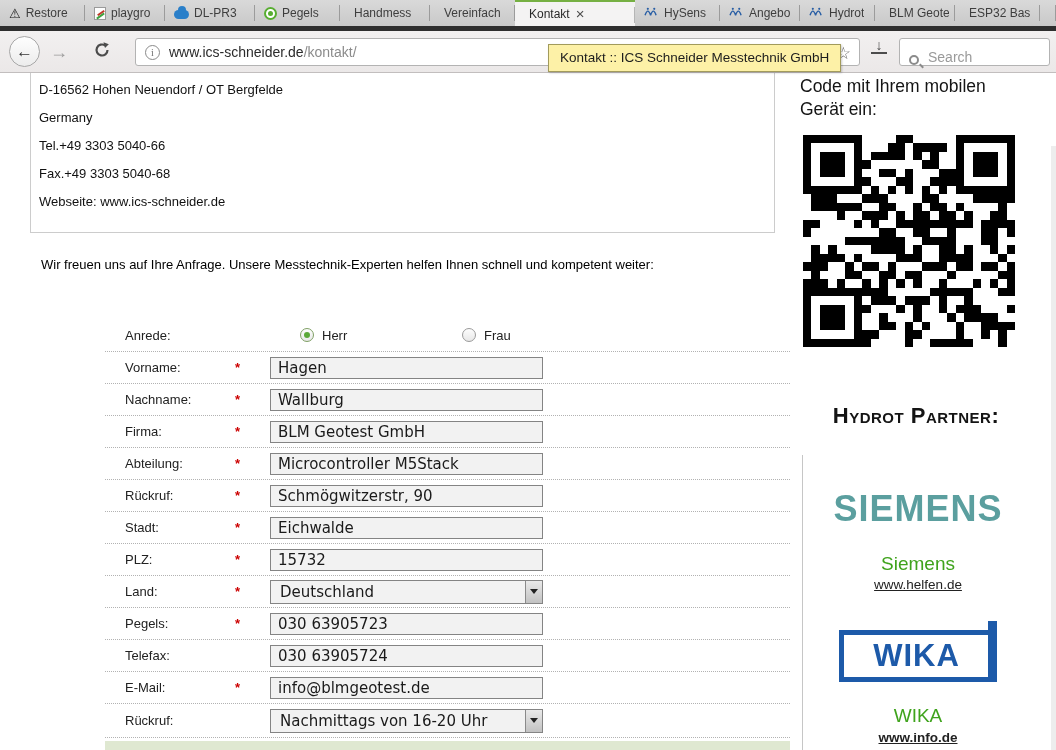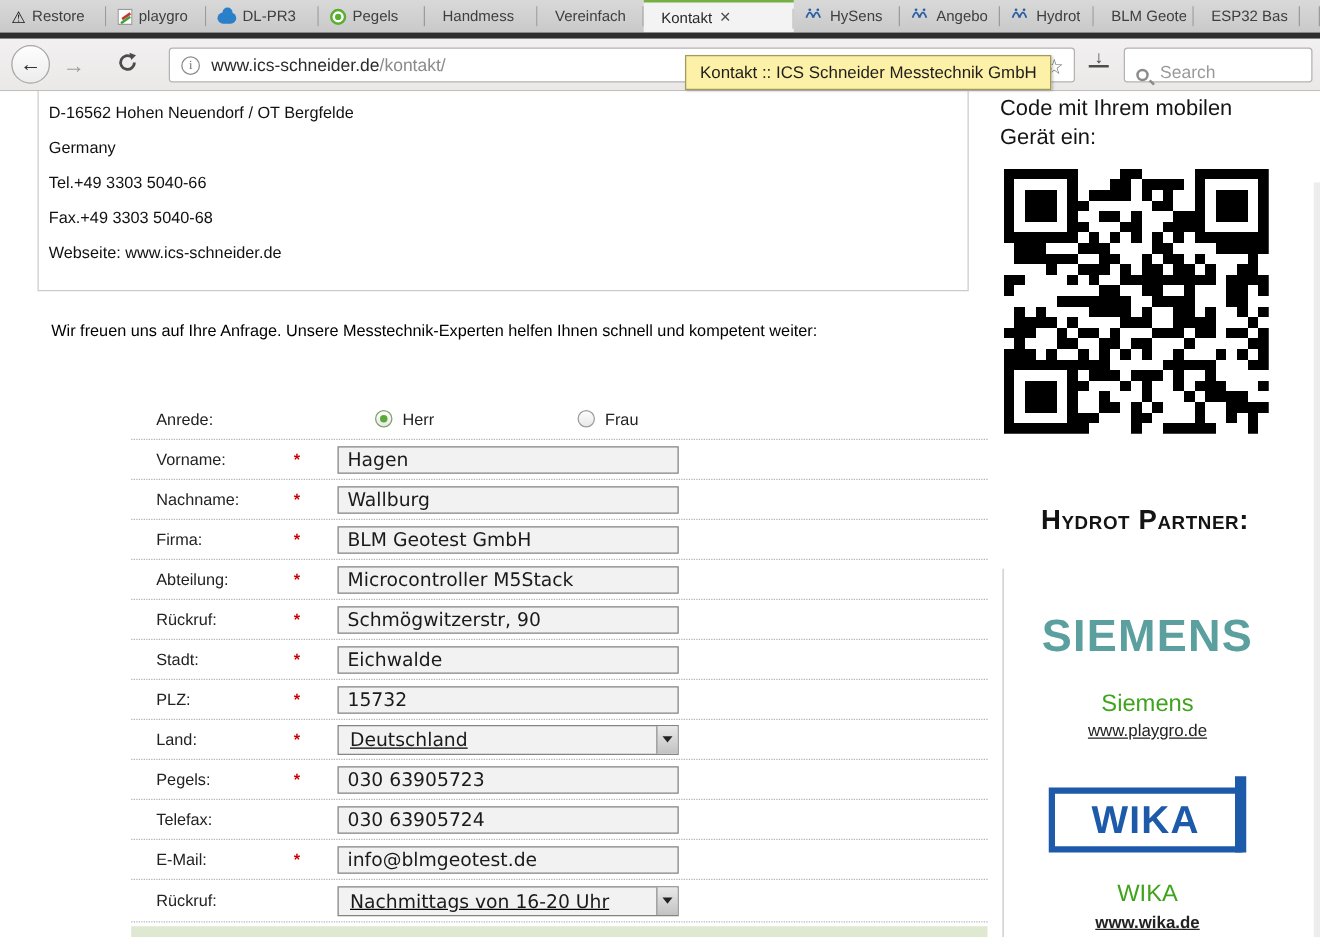--- a/index.html
+++ b/index.html
@@ -72,21 +72,21 @@
 
   .intro { position:absolute; left:27px; top:184px; font-size:13px; color:#000;margin-left:14px; }
 
   .form { position:absolute; left:105px; top:247px; width:685px; }
   .frow { position:relative; height:32px; display:flex; align-items:center; border-bottom:1px dotted #b2b2b2; }
   .flabel { width:130px; padding-left:20px; font-size:13px; color:#222; }
   .freq { width:35px; font-size:13px; font-weight:bold; color:#cc0000; }
   .finput { width:273px; height:22px; border:1px solid #848484; background:#f2f2f2; padding:0 7px;
             font-family:"DejaVu Sans", sans-serif; font-size:15px; color:#1a1a1a; }
   .fselect { position:relative; width:273px; height:24px; border:1px solid #848484; background:#f2f2f2;
-             display:flex; align-items:center;text-decoration:underline; }
+             display:flex; align-items:center; }
   .fselect .sel-text { margin-left:9px; font-family:"DejaVu Sans", sans-serif; font-size:15px; color:#1a1a1a; }
   .sel-btn { position:absolute; right:0; top:0; width:17px; height:22px;
              background:linear-gradient(#e9e9e9,#c2c2c2); border-left:1px solid #8a8a8a;
              display:flex; align-items:center; justify-content:center; }
   .sel-btn::after { content:""; width:0; height:0; border-left:4px solid transparent;
                     border-right:4px solid transparent; border-top:5px solid #222; }
   .radio { width:14px; height:14px; border-radius:50%; border:1px solid #9a9a9a;
            background:linear-gradient(#fdfdfd,#e8e8e8); position:relative; display:inline-block; }
   .radio.sel { border-color:#7fa065; }
   .radio.sel::after { content:""; position:absolute; left:3px; top:3px; width:6px; height:6px;
@@ -565,26 +565,26 @@
           <rect x="19" y="1" width="5" height="5" fill="#fff"></rect>
           <rect x="20" y="2" width="3" height="3" fill="#000"></rect>
           <rect x="0" y="18" width="7" height="7" fill="#000"></rect>
           <rect x="1" y="19" width="5" height="5" fill="#fff"></rect>
           <rect x="2" y="20" width="3" height="3" fill="#000"></rect>
         </svg>
       <div class="partner-head">Hydrot Partner:</div>
       <div class="partner-box">
         <div class="siemens-logo">SIEMENS</div>
         <div class="siemens-name">Siemens</div>
-        <div class="siemens-url">www.playgro.de</div>
+        <div class="siemens-url">www.helfen.de</div>
         <div class="wika-logo">
           <span class="wtxt">WIKA</span>
         </div>
         <div class="wika-bar"></div>
         <div class="wika-name">WIKA</div>
-        <div class="wika-url">www.wika.de</div>
+        <div class="wika-url">www.info.de</div>
       </div>
     </div>
 
     <div class="scrollbar"></div>
   </div>
 
 </div>
 
 </body></html>

